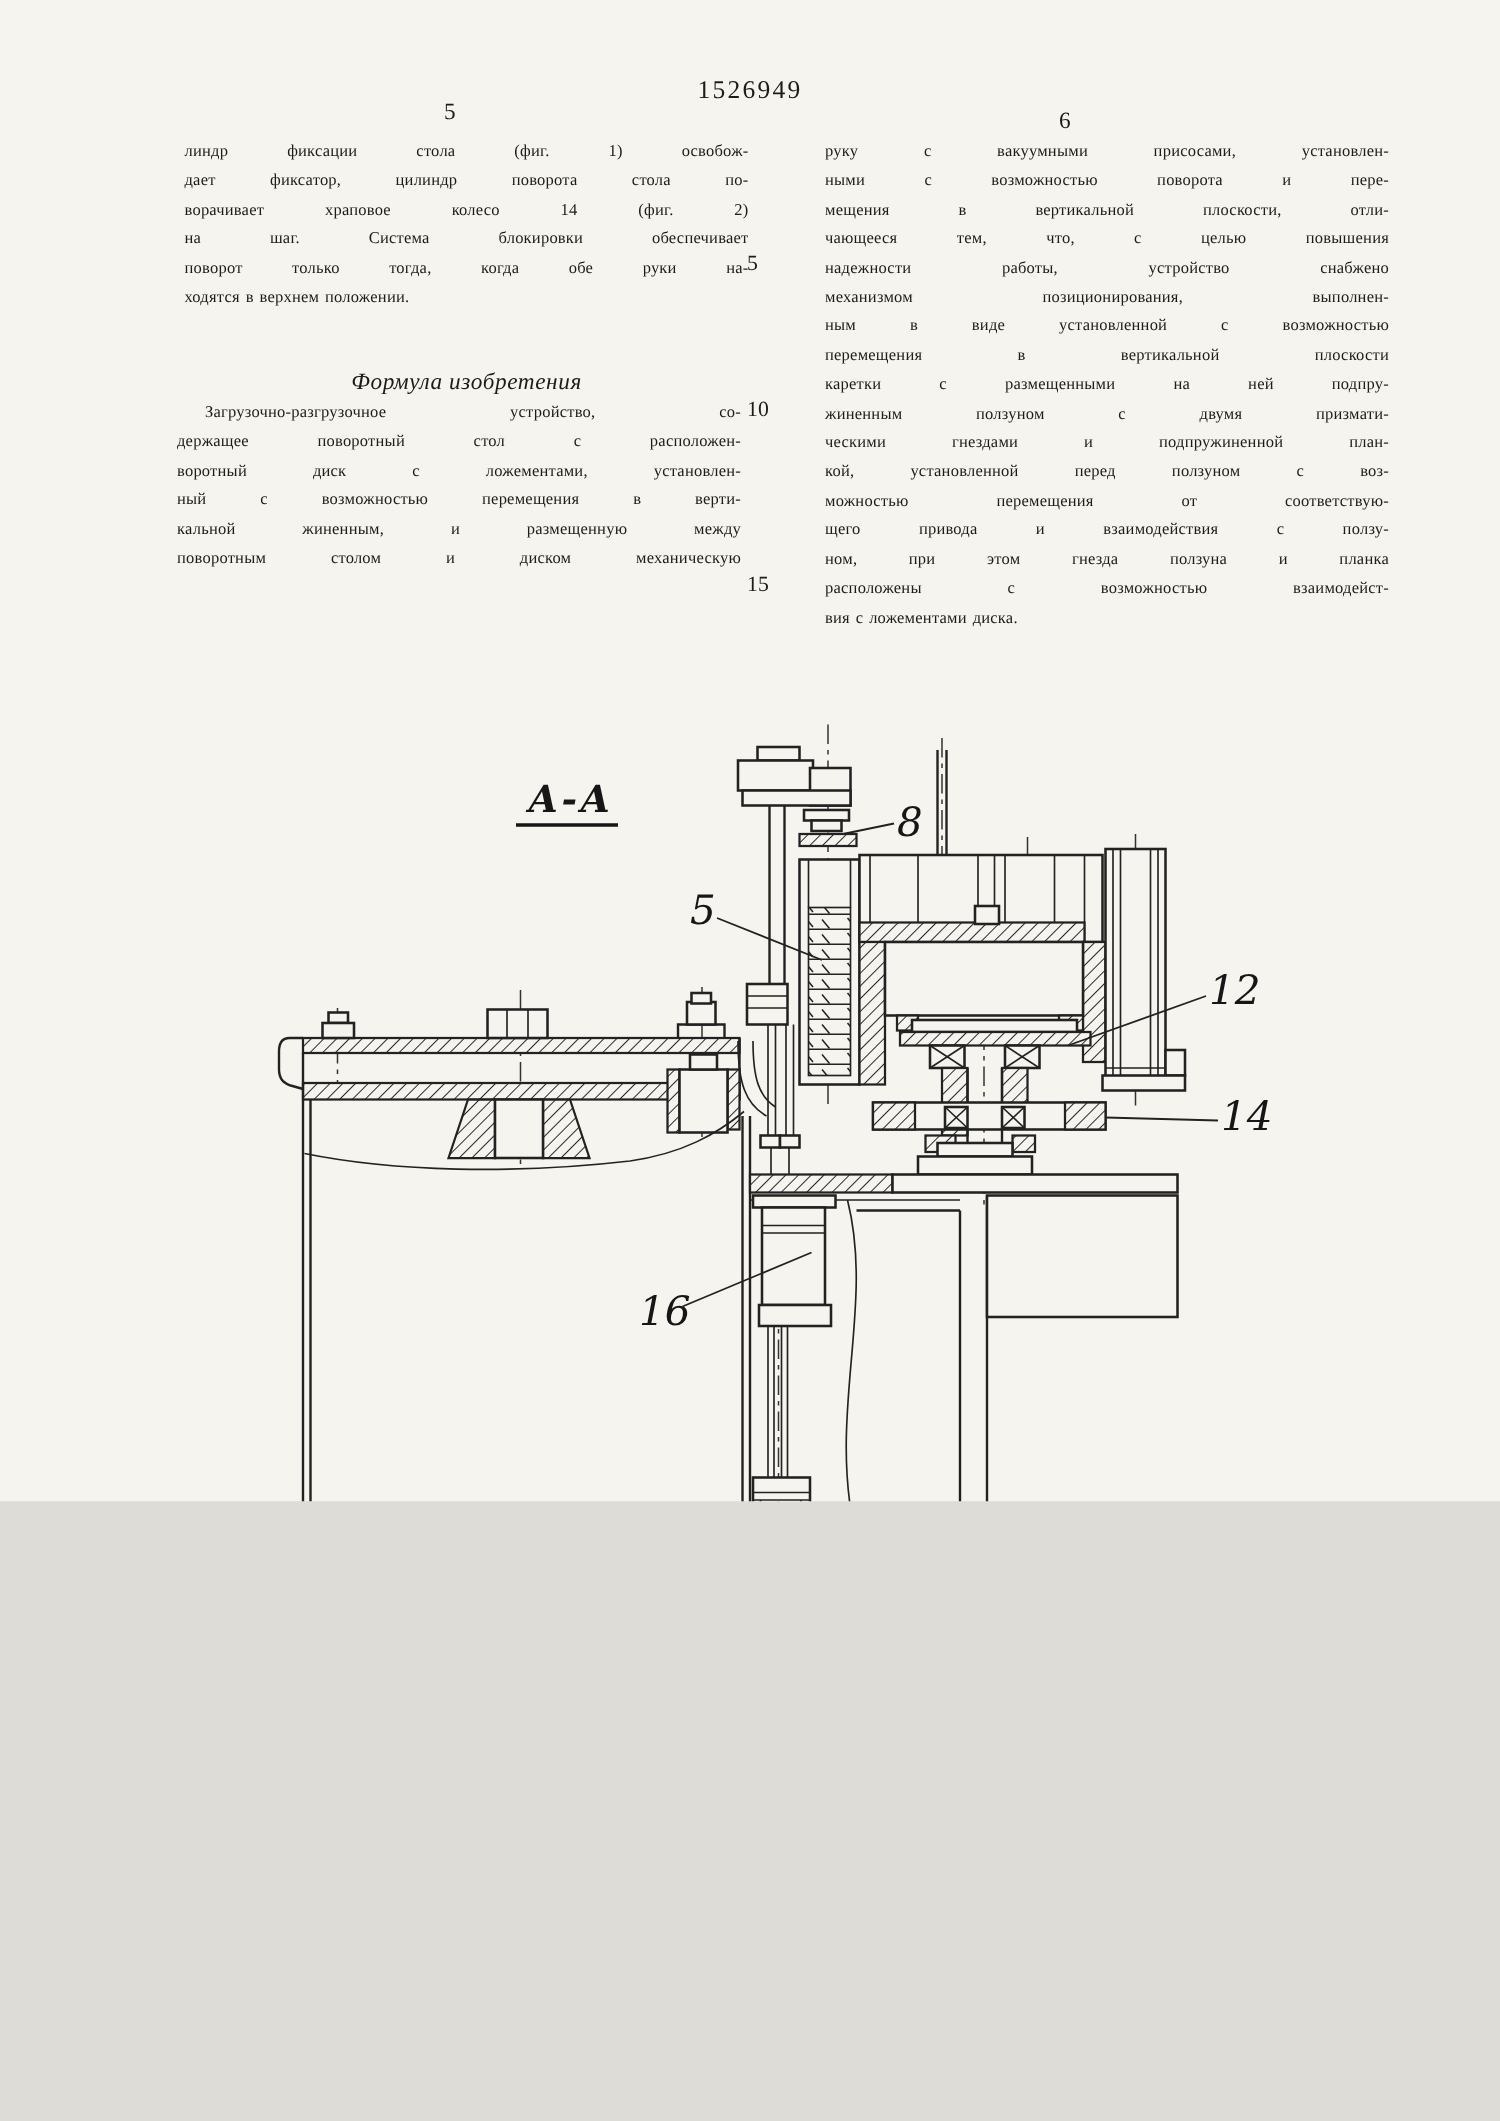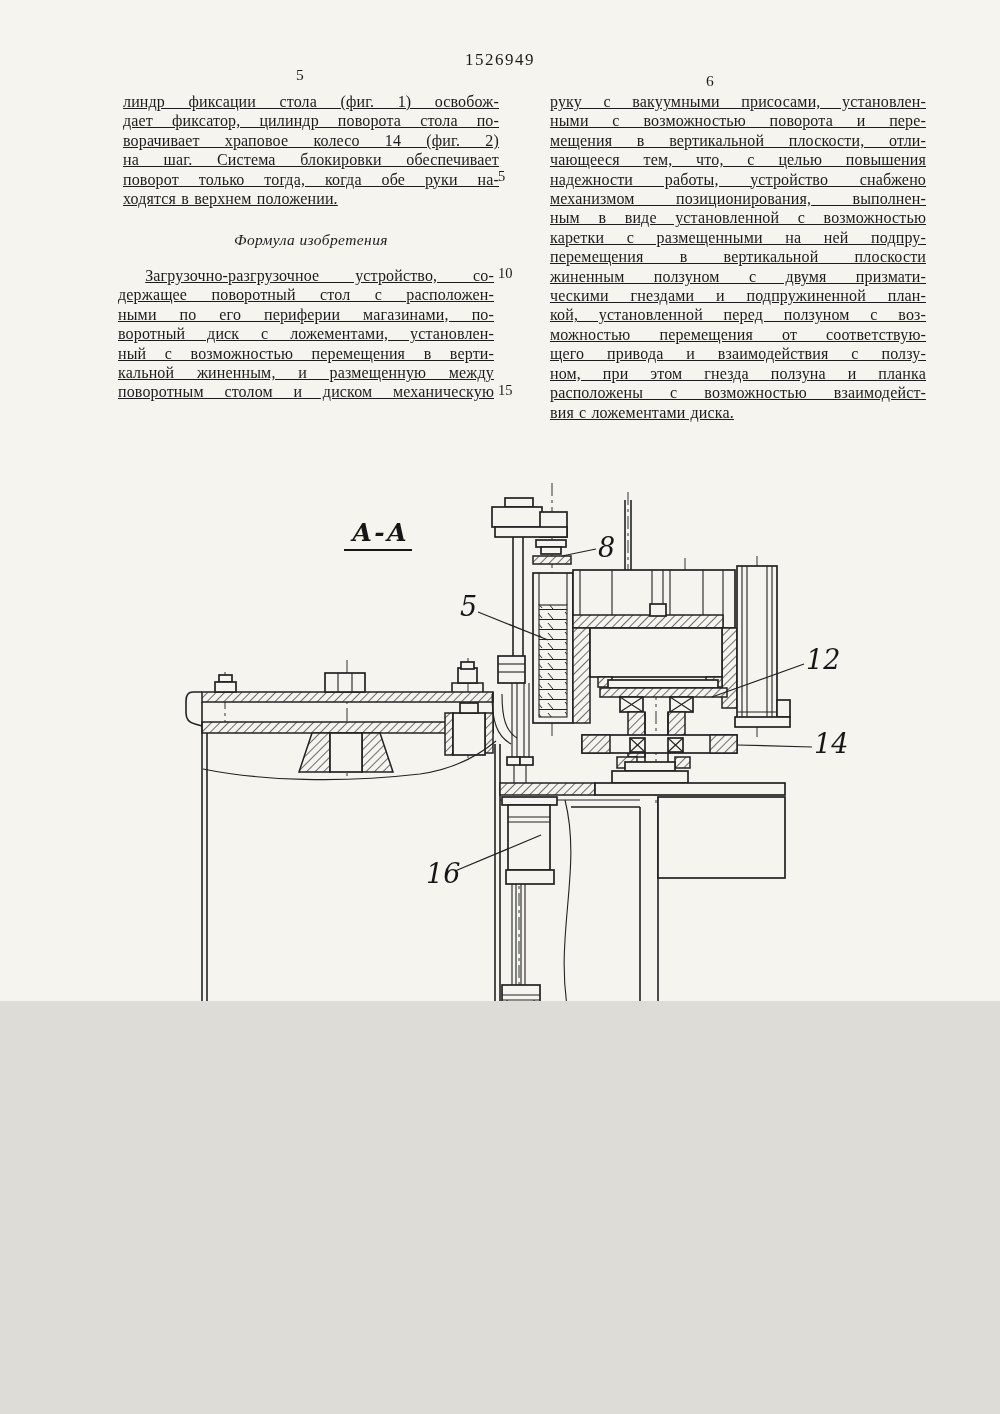--- a/index.html
+++ b/index.html
@@ -3,28 +3,28 @@
 <meta charset="utf-8">
 <style>
   html,body{margin:0;padding:0;background:#dedcd6;}
   .page{position:relative;width:1000px;height:1001px;margin:0 auto;
         background:#f5f4ee;font-family:"Liberation Serif",serif;color:#1d1c1a;overflow:hidden;}
   .hdr-num{position:absolute;top:50px;left:0;width:1000px;text-align:center;
            font-size:17px;letter-spacing:1.5px;}
   .pg-num{position:absolute;font-size:15.5px;}
   .pg-left{top:66px;left:296px;}
   .pg-right{top:72px;left:706px;}
-  .col{position:absolute;width:376px;font-size:16px;line-height:19.4px;text-decoration:underline;}
+  .col{position:absolute;width:376px;font-size:11px;line-height:19.4px;}
   .col .tline{text-align:justify;text-align-last:justify;letter-spacing:.15px;
               word-spacing:1px;white-space:nowrap0;}
   .col .tline:last-child{text-align-last:auto;}
   .col.keep-just .tline:last-child{text-align-last:justify;}
   .col.indent-first .tline:first-child{text-indent:1.7em;}
   #para1{top:92px;left:123px;}
-  #heading{position:absolute;top:231px;left:123px;width:376px;text-align:center;
+  #heading{position:absolute;top:246px;left:123px;width:376px;text-align:center;
            font-style:italic;font-size:15.5px;letter-spacing:.4px;}
   #para2{top:266px;left:118px;}
   #rightcol{top:92px;left:528px;margin-left:22px;}
   .gut{position:absolute;font-size:14.5px;left:498px;width:26px;}
   .gut5{top:168px;}
   .gut10{top:265px;}
   .gut15{top:382px;}
   svg text{font-family:"DejaVu Serif",serif;font-style:italic;fill:#161616;}
   .plab{font-size:27px;}
   .seclab{font-size:25px;font-weight:bold;letter-spacing:2px;}
@@ -50,36 +50,35 @@
       <div class="tline">дает фиксатор, цилиндр поворота стола по-</div>
       <div class="tline">ворачивает храповое колесо 14 (фиг. 2)</div>
       <div class="tline">на шаг. Система блокировки обеспечивает</div>
       <div class="tline">поворот только тогда, когда обе руки на-</div>
       <div class="tline">ходятся в верхнем положении.</div>
     </div>
   <div id="heading">Формула изобретения</div>
   <div id="para2" class="col keep-just indent-first">
       <div class="tline">Загрузочно-разгрузочное устройство, со-</div>
       <div class="tline">держащее поворотный стол с расположен-</div>
-      <div class="tline">ными по его периферии магазинами, по-</div>
       <div class="tline">воротный диск с ложементами, установлен-</div>
       <div class="tline">ный с возможностью перемещения в верти-</div>
       <div class="tline">кальной жиненным, и размещенную между</div>
       <div class="tline">поворотным столом и диском механическую</div>
     </div>
   <div id="rightcol" class="col">
       <div class="tline">руку с вакуумными присосами, установлен-</div>
       <div class="tline">ными с возможностью поворота и пере-</div>
       <div class="tline">мещения в вертикальной плоскости, отли-</div>
       <div class="tline">чающееся тем, что, с целью повышения</div>
       <div class="tline">надежности работы, устройство снабжено</div>
       <div class="tline">механизмом позиционирования, выполнен-</div>
       <div class="tline">ным в виде установленной с возможностью</div>
+      <div class="tline">перемещения в вертикальной плоскости</div>
       <div class="tline">каретки с размещенными на ней подпру-</div>
-      <div class="tline">перемещения в вертикальной плоскости</div>
       <div class="tline">жиненным ползуном с двумя призмати-</div>
       <div class="tline">ческими гнездами и подпружиненной план-</div>
       <div class="tline">кой, установленной перед ползуном с воз-</div>
       <div class="tline">можностью перемещения от соответствую-</div>
       <div class="tline">щего привода и взаимодействия с ползу-</div>
       <div class="tline">ном, при этом гнезда ползуна и планка</div>
       <div class="tline">расположены с возможностью взаимодейст-</div>
       <div class="tline">вия с ложементами диска.</div>
     </div>
 

